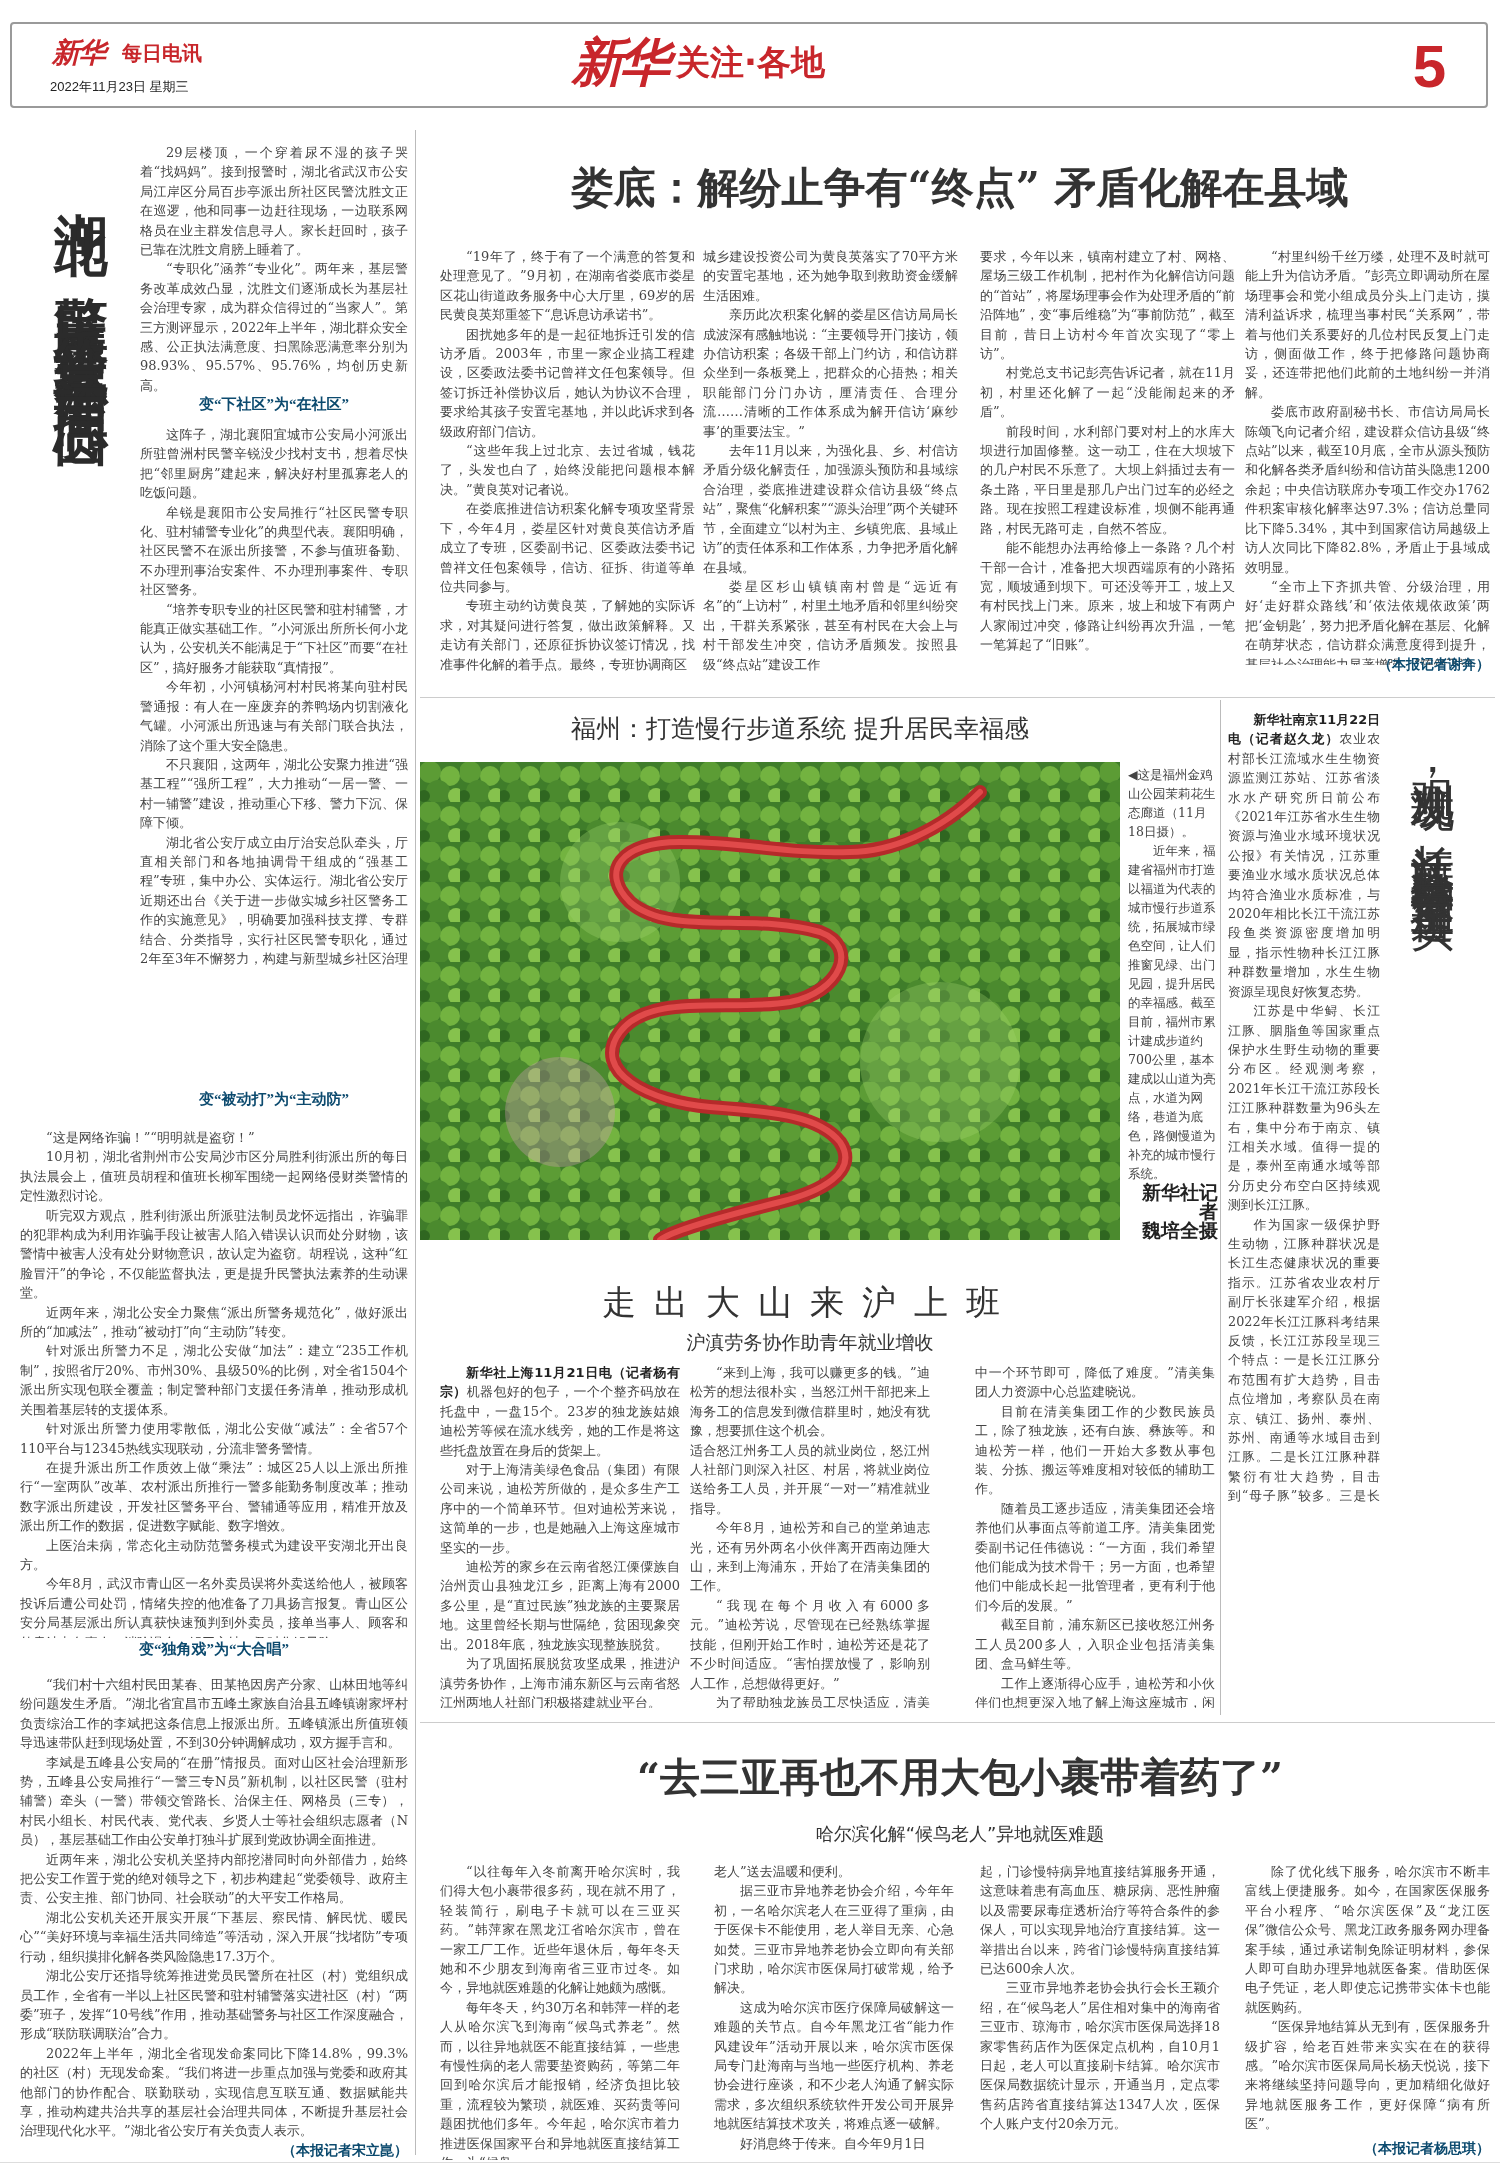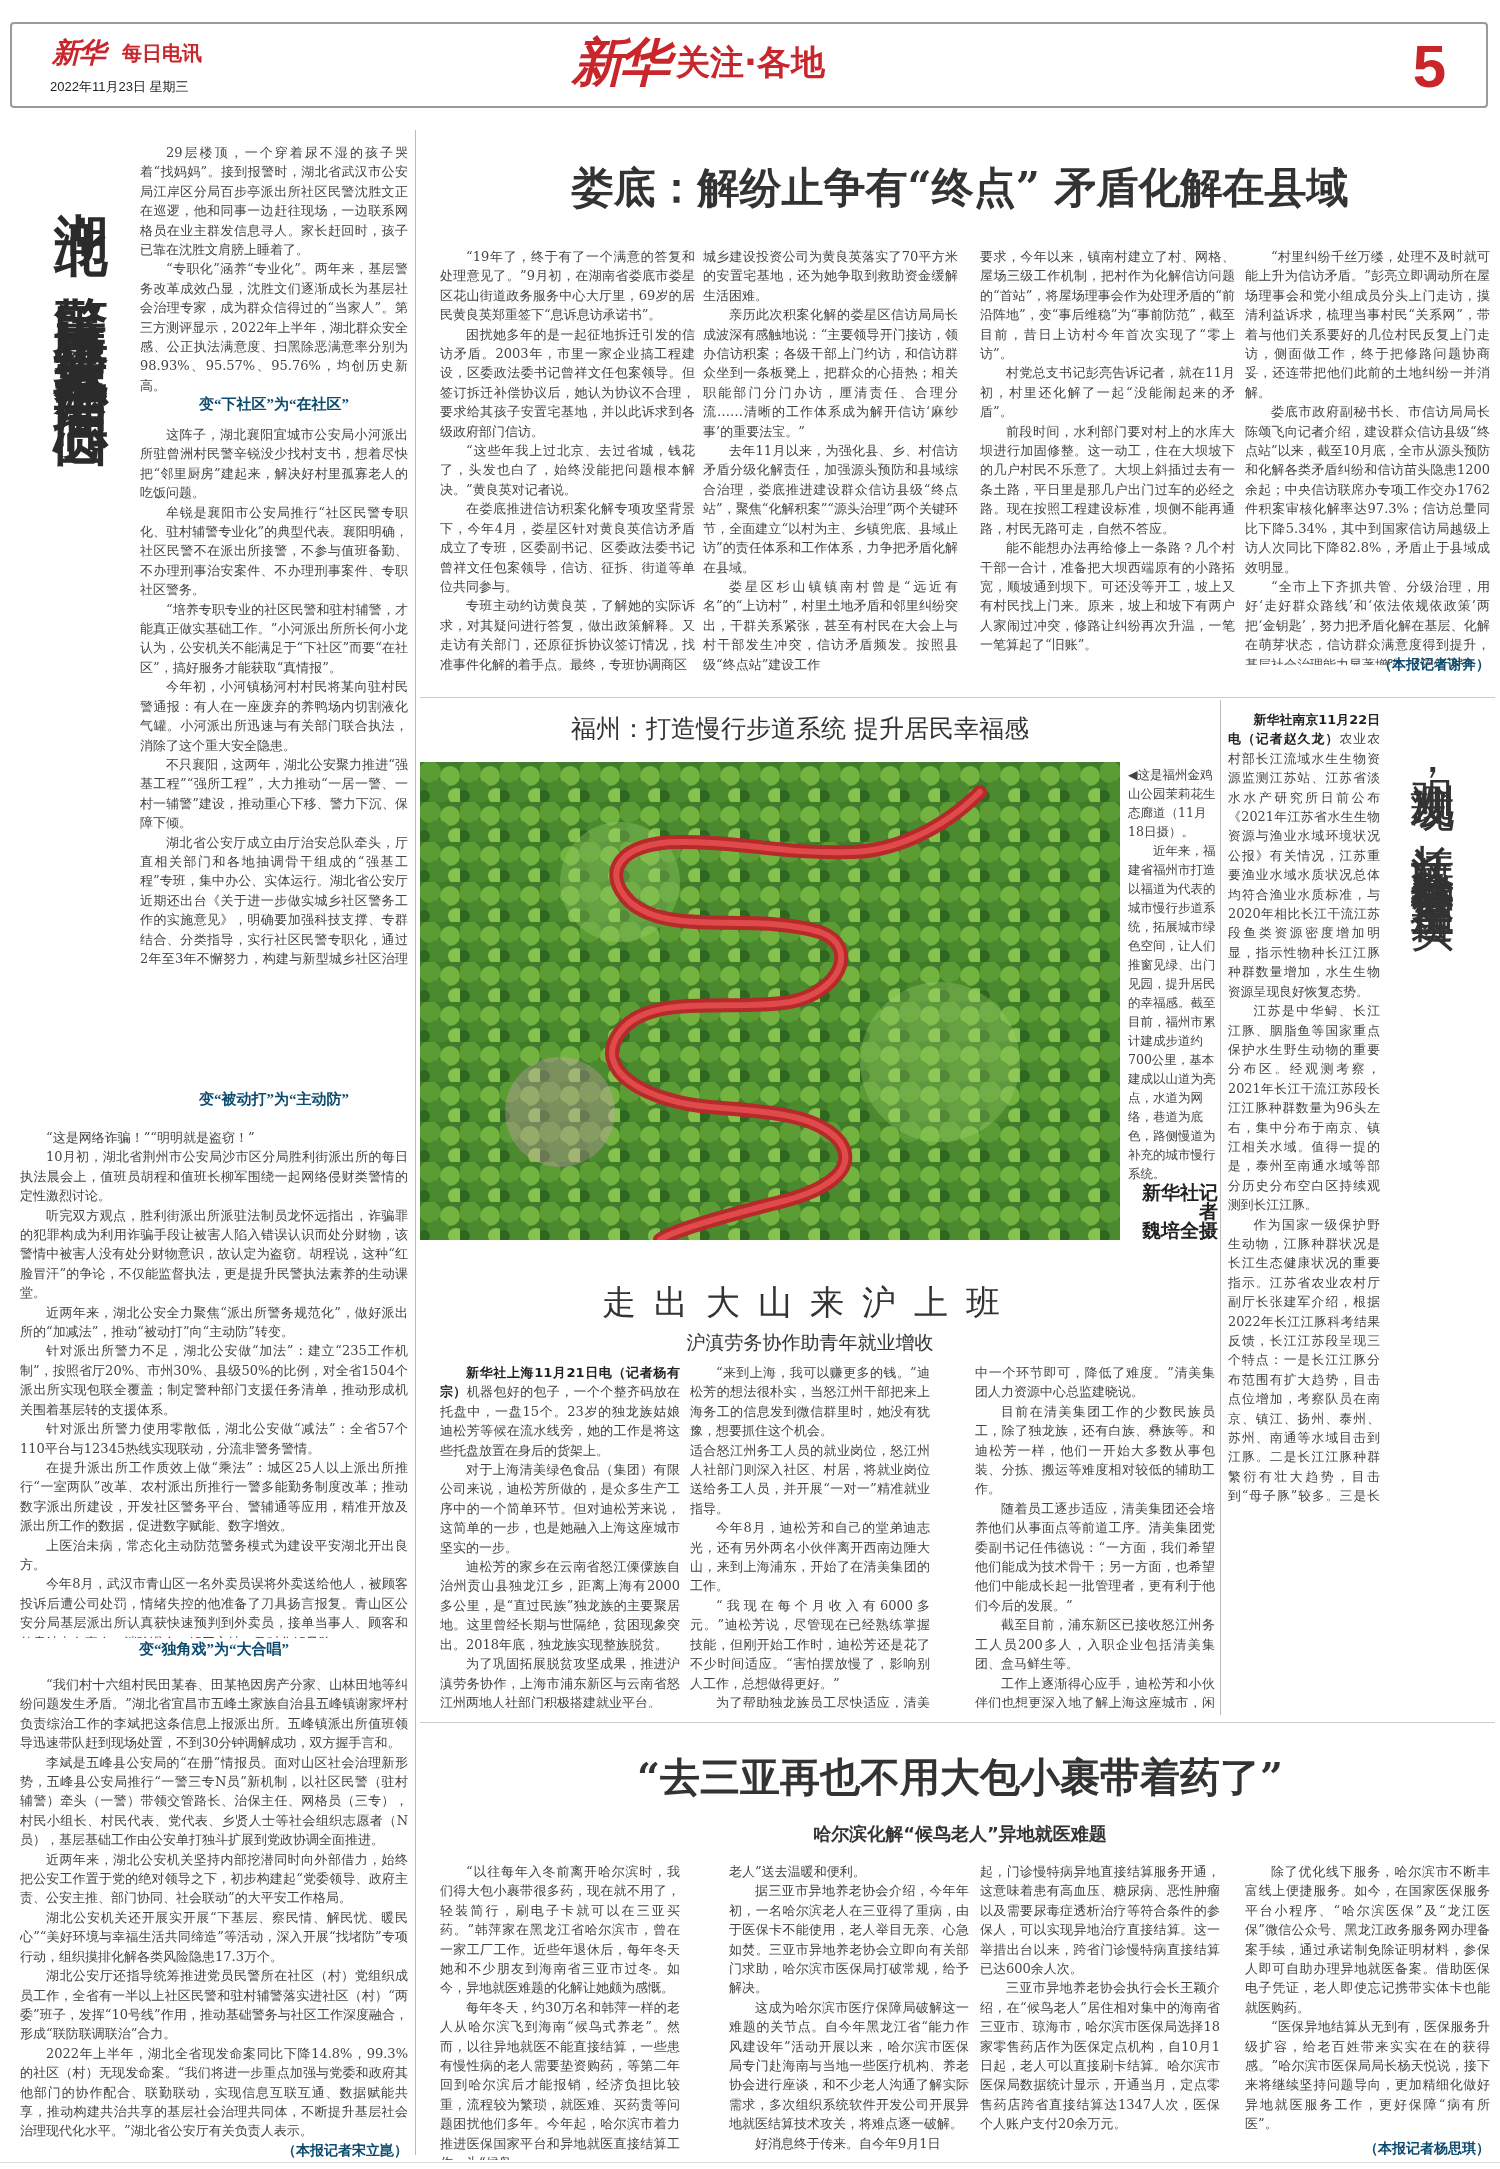--- a/index.html
+++ b/index.html
@@ -184,26 +184,26 @@
     <p>随着员工逐步适应，清美集团还会培养他们从事面点等前道工序。清美集团党委副书记任伟德说：“一方面，我们希望他们能成为技术骨干；另一方面，也希望他们中能成长起一批管理者，更有利于他们今后的发展。”</p>
     <p>截至目前，浦东新区已接收怒江州务工人员200多人，入职企业包括清美集团、盒马鲜生等。</p>
     <p>工作上逐渐得心应手，迪松芳和小伙伴们也想更深入地了解上海这座城市，闲暇时到外滩、陆家嘴转一转、看一看。她说：“更好的日子还在后头！”</p>
   </div>
 </section>
 
 <div class="hr" style="left:420px;top:1722px;width:1075px"></div>
 
 <section>
   <h2 class="headline" style="left:420px;top:1750px;width:1080px;font-size:40px">“去三亚再也不用大包小裹带着药了”</h2>
-  <div class="headline" style="left:420px;top:1822px;width:1080px;font-size:18px;font-weight:bold;font-family:'DejaVu Sans',sans-serif">哈尔滨化解“候鸟老人”异地就医难题</div>
+  <div class="headline" style="left:420px;top:1822px;width:1080px;font-size:18px;font-weight:normal;font-family:'DejaVu Sans',sans-serif">哈尔滨化解“候鸟老人”异地就医难题</div>
   <div class="txt" style="left:440px;top:1862px;width:240px;height:298px">
     <p>“以往每年入冬前离开哈尔滨时，我们得大包小裹带很多药，现在就不用了，轻装简行，刷电子卡就可以在三亚买药。”韩萍家在黑龙江省哈尔滨市，曾在一家工厂工作。近些年退休后，每年冬天她和不少朋友到海南省三亚市过冬。如今，异地就医难题的化解让她颇为感慨。</p>
     <p>每年冬天，约30万名和韩萍一样的老人从哈尔滨飞到海南“候鸟式养老”。然而，以往异地就医不能直接结算，一些患有慢性病的老人需要垫资购药，等第二年回到哈尔滨后才能报销，经济负担比较重，流程较为繁琐，就医难、买药贵等问题困扰他们多年。今年起，哈尔滨市着力推进医保国家平台和异地就医直接结算工作，为“候鸟</p>
   </div>
-  <div class="txt" style="left:729px;top:1862px;width:240px;height:298px">
+  <div class="txt" style="left:714px;top:1862px;width:240px;height:298px">
     <p style="text-indent:0">老人”送去温暖和便利。</p>
     <p>据三亚市异地养老协会介绍，今年年初，一名哈尔滨老人在三亚得了重病，由于医保卡不能使用，老人举目无亲、心急如焚。三亚市异地养老协会立即向有关部门求助，哈尔滨市医保局打破常规，给予解决。</p>
     <p>这成为哈尔滨市医疗保障局破解这一难题的关节点。自今年黑龙江省“能力作风建设年”活动开展以来，哈尔滨市医保局专门赴海南与当地一些医疗机构、养老协会进行座谈，和不少老人沟通了解实际需求，多次组织系统软件开发公司开展异地就医结算技术攻关，将难点逐一破解。</p>
     <p>好消息终于传来。自今年9月1日</p>
   </div>
   <div class="txt" style="left:980px;top:1862px;width:240px;height:298px">
     <p style="text-indent:0">起，门诊慢特病异地直接结算服务开通，这意味着患有高血压、糖尿病、恶性肿瘤以及需要尿毒症透析治疗等符合条件的参保人，可以实现异地治疗直接结算。这一举措出台以来，跨省门诊慢特病直接结算已达600余人次。</p>
     <p>三亚市异地养老协会执行会长王颖介绍，在“候鸟老人”居住相对集中的海南省三亚市、琼海市，哈尔滨市医保局选择18家零售药店作为医保定点机构，自10月1日起，老人可以直接刷卡结算。哈尔滨市医保局数据统计显示，开通当月，定点零售药店跨省直接结算达1347人次，医保个人账户支付20余万元。</p>
   </div>
   <div class="txt" style="left:1245px;top:1862px;width:245px;height:270px">

